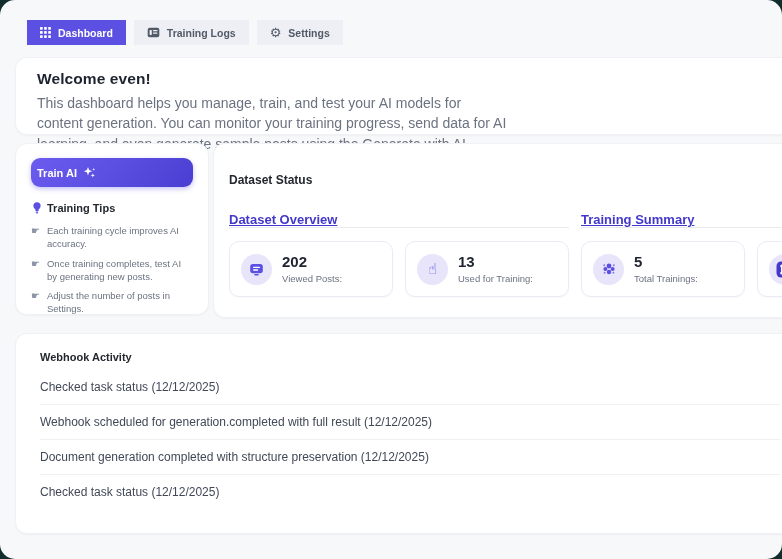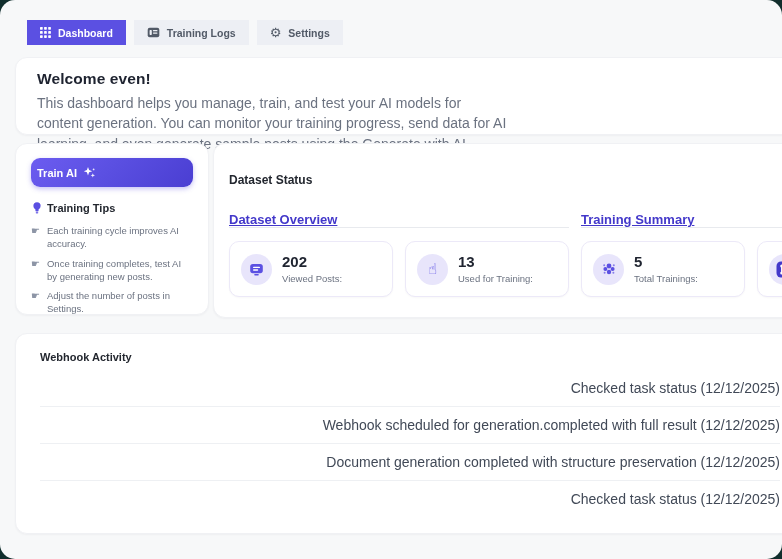--- a/index.html
+++ b/index.html
@@ -49,21 +49,21 @@
     box-shadow:0 1px 2px rgba(16,24,40,.03);}
   .circle{display:flex;align-items:center;justify-content:center;width:31px;height:31px;
     border-radius:50%;background:#e8e5fb;flex:0 0 auto;}
   .hand-glyph{font-size:15px;line-height:1;color:#5b50e2;font-family:"DejaVu Sans",sans-serif;}
   .stat .num{font-size:15px;font-weight:bold;color:#1f2430;line-height:1.1;}
   .stat .lbl{font-size:9.5px;color:#6b7280;margin-top:2px;}
 
   
   .activity{top:333px;left:15px;width:790px;height:201px;padding:17px 24px 0 24px;}
   .activity h2{margin:0 0 7px 0;font-size:11px;color:#23272f;}
-  .act-row{font-size:14px;color:#414957;padding:10px 0;border-bottom:1px solid #eef0f3;text-align:right;}
+  .act-row{font-size:12px;color:#414957;padding:10px 0;border-bottom:1px solid #eef0f3;}
   .act-row:last-child{border-bottom:none;}
 </style>
 </head>
 <body>
 
 <div class="screen">
 
   <nav class="nav">
     <button class="tab active">
       <svg width="11" height="11" viewBox="0 0 11 11">

